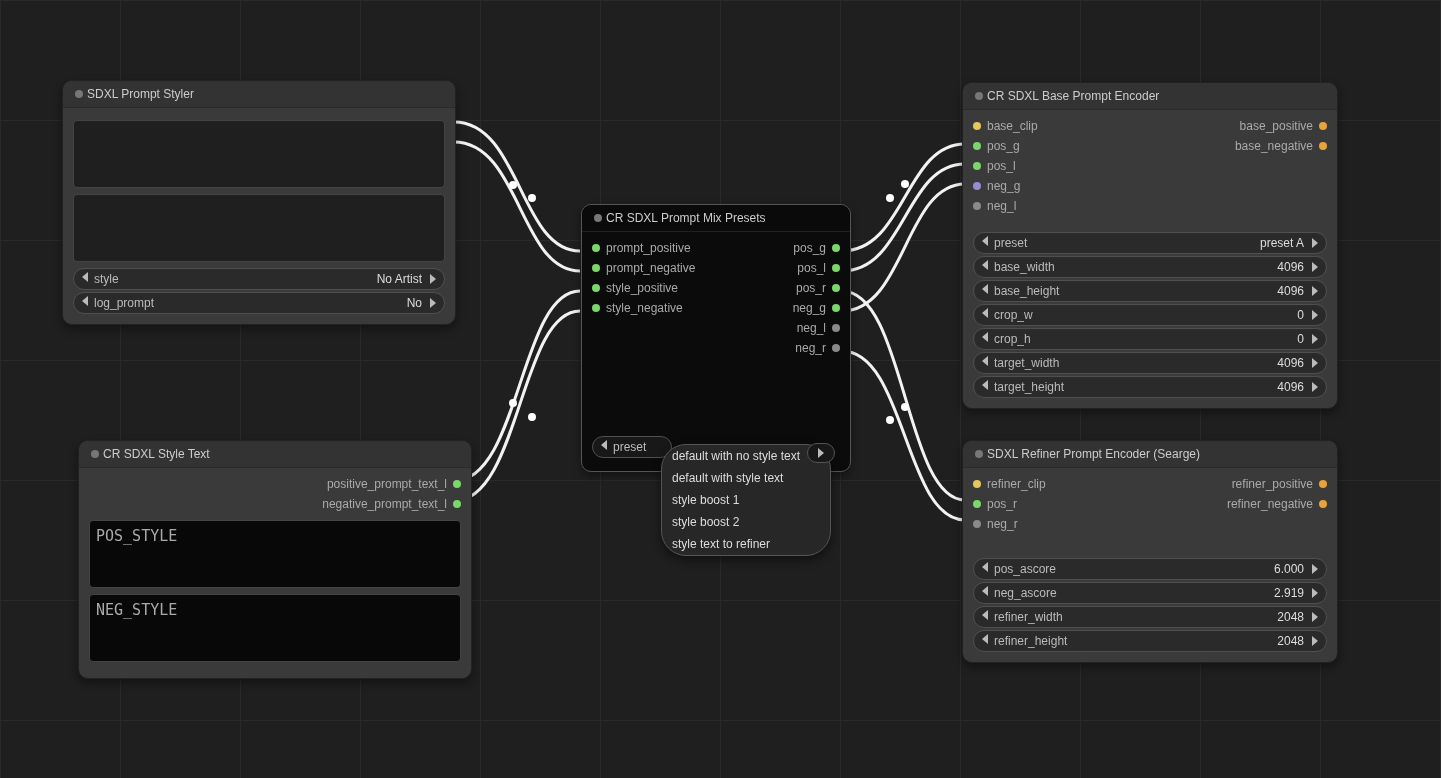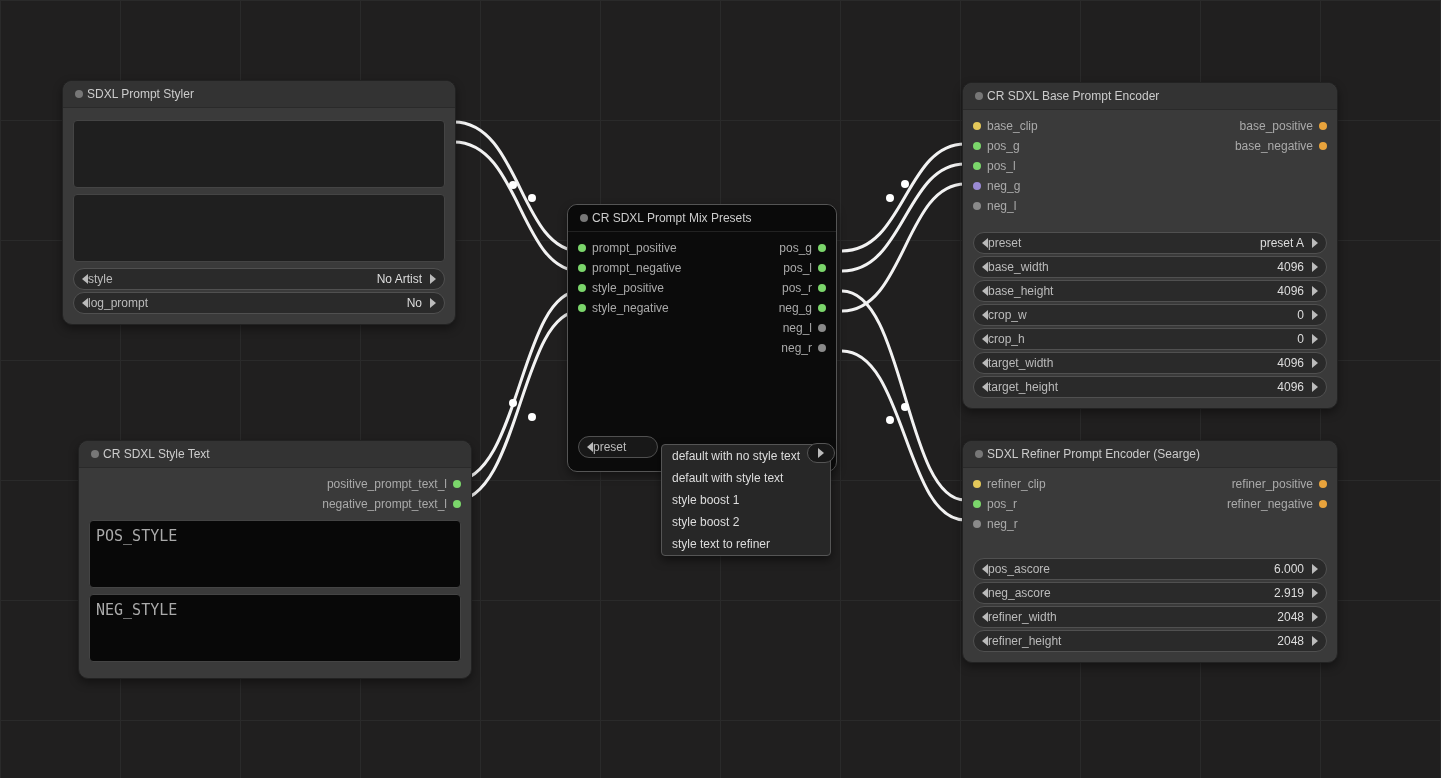--- a/index.html
+++ b/index.html
@@ -48,21 +48,21 @@
   .yellow { background:#e4c85a; }
   .orange { background:#e8a33c; }
   .gray { background:#8a8a8a; }
   .purple { background:#9a8ad4; }
   .widget {
     display:flex; align-items:center; justify-content:space-between;
     background:#2a2a2a; border:1px solid #505050;
     border-radius:12px; padding:2px 8px; height:22px;
     color:#bbb; margin-top:2px;
   }
-  .widget .wlabel { display:flex; align-items:center; }
+  .widget .wlabel { display:flex; gap:6px; }
   .widget .wvalue { display:flex; align-items:center; gap:8px; color:#ddd; }
   .arrow { width:0; height:0; border-top:5px solid transparent; border-bottom:5px solid transparent; }
   .arrow.left { border-right:6px solid #bbb; }
   .arrow.right { border-left:6px solid #bbb; }
   .inset {
     background:#1f1f1f; border:1px solid #444;
     border-radius:4px; min-height:68px; margin:6px 0; padding:6px;
     color:#aaa; font-family: monospace; font-size:15px;
   }
   .inset.black { background:#080808; }
@@ -158,21 +158,21 @@
         <div class="pin-row right">
           <span class="label">negative_prompt_text_l</span>
           <span class="port out green"></span>
         </div>
       </div>
     <div class="inset black"><span>POS_STYLE</span></div>
     <div class="inset black"><span>NEG_STYLE</span></div>
   </div>
 </div>
 
-<div class="node black-body" style="left:567px; top:204px; width:270px; height:268px;">
+<div class="node black-body" style="left:581px; top:204px; width:270px; height:268px;">
   <div class="titlebar">
     <span class="dot-title"></span>
     <span>CR SDXL Prompt Mix Presets</span>
   </div>
   <div class="body" style="height:calc(100% - 30px); display:flex; flex-direction:column;">
     <div class="cols" style="flex:1;">
       <div class="col" id="mix-inputs">
           <div class="pin-row ">
             <span class="port in green"></span>
             <span class="label">prompt_positive</span>
@@ -219,21 +219,21 @@
     </div>
     <div class="widget" style="background:#181818; width:80px;">
       <span class="wlabel">
           <span class="arrow left"></span>
           <span>preset</span>
         </span>
     </div>
   </div>
 </div>
 
-<div class="dropdown" style="left:661px; top:444px; width:170px;">
+<div class="dropdown" style="left:661px; top:444px; width:170px;border-radius:25px;">
   <div id="mix-options">
       <div class="opt">default with no style text</div>
       <div class="opt">default with style text</div>
       <div class="opt">style boost 1</div>
       <div class="opt">style boost 2</div>
       <div class="opt">style text to refiner</div>
     </div>
 </div>
 <div style="position:absolute; left:807px; top:443px; width:28px; height:20px; background:#181818; border:1px solid #555; border-radius:10px; display:flex; align-items:center; justify-content:center;">
   <span class="arrow right"></span>

